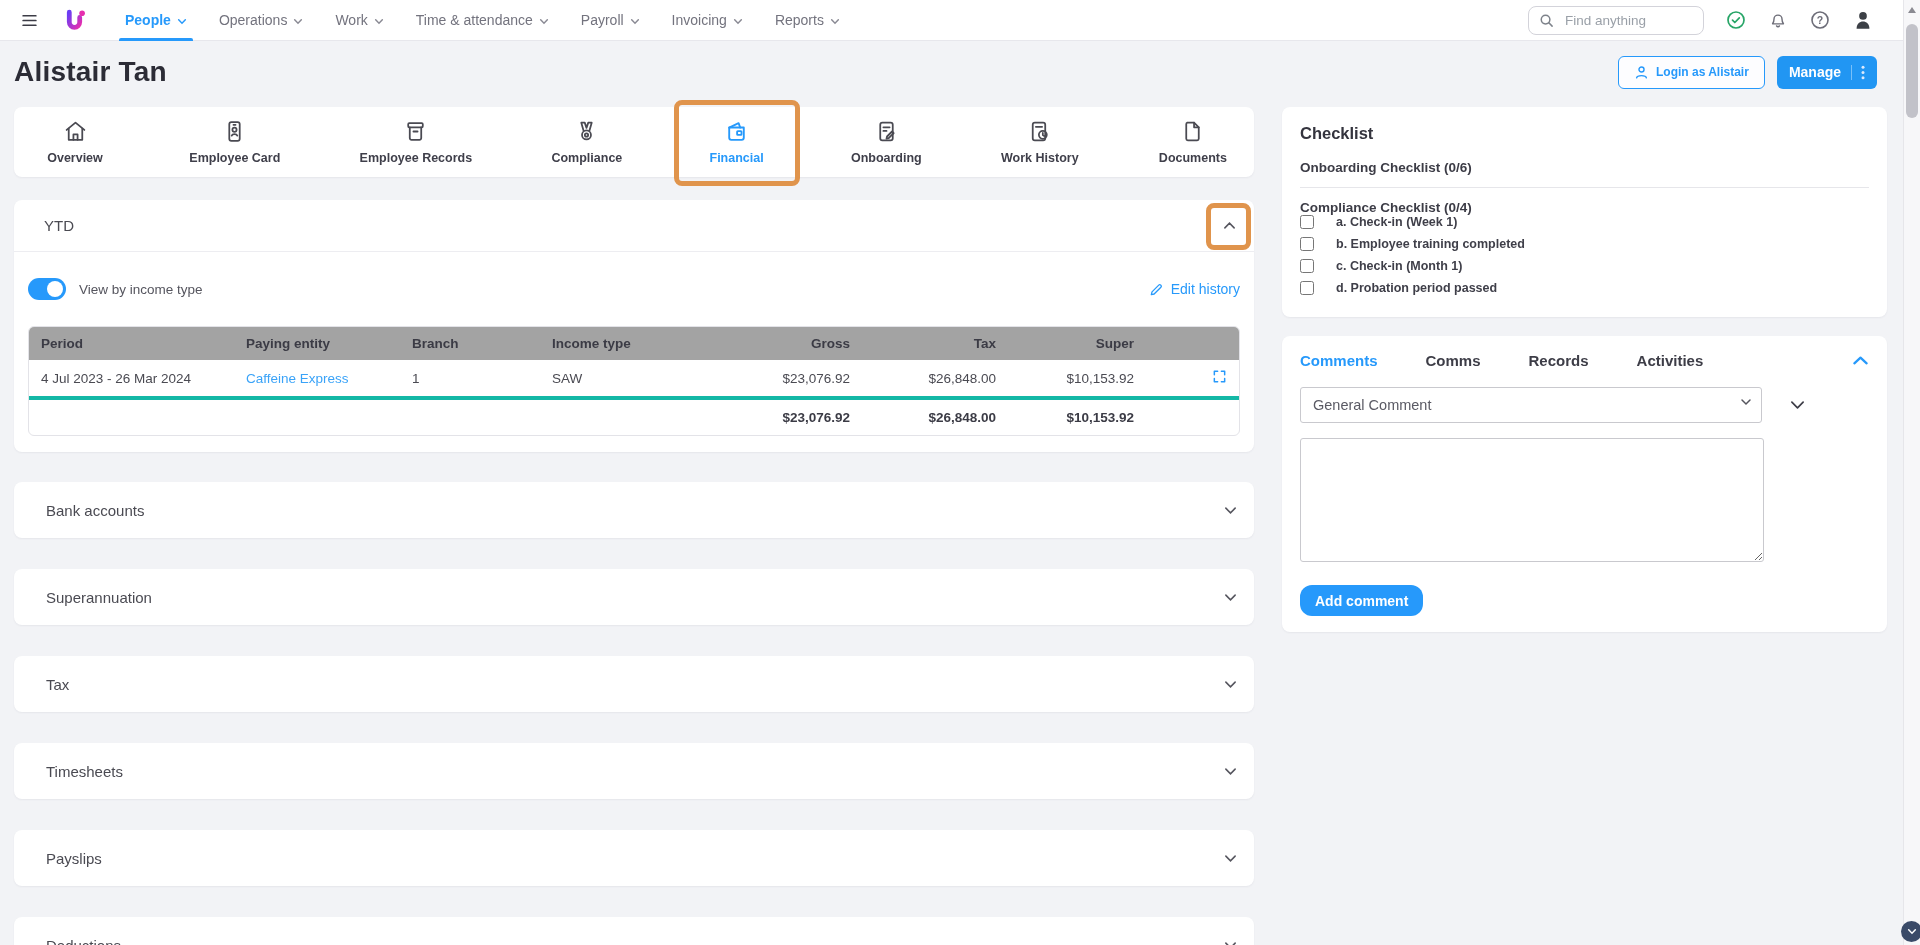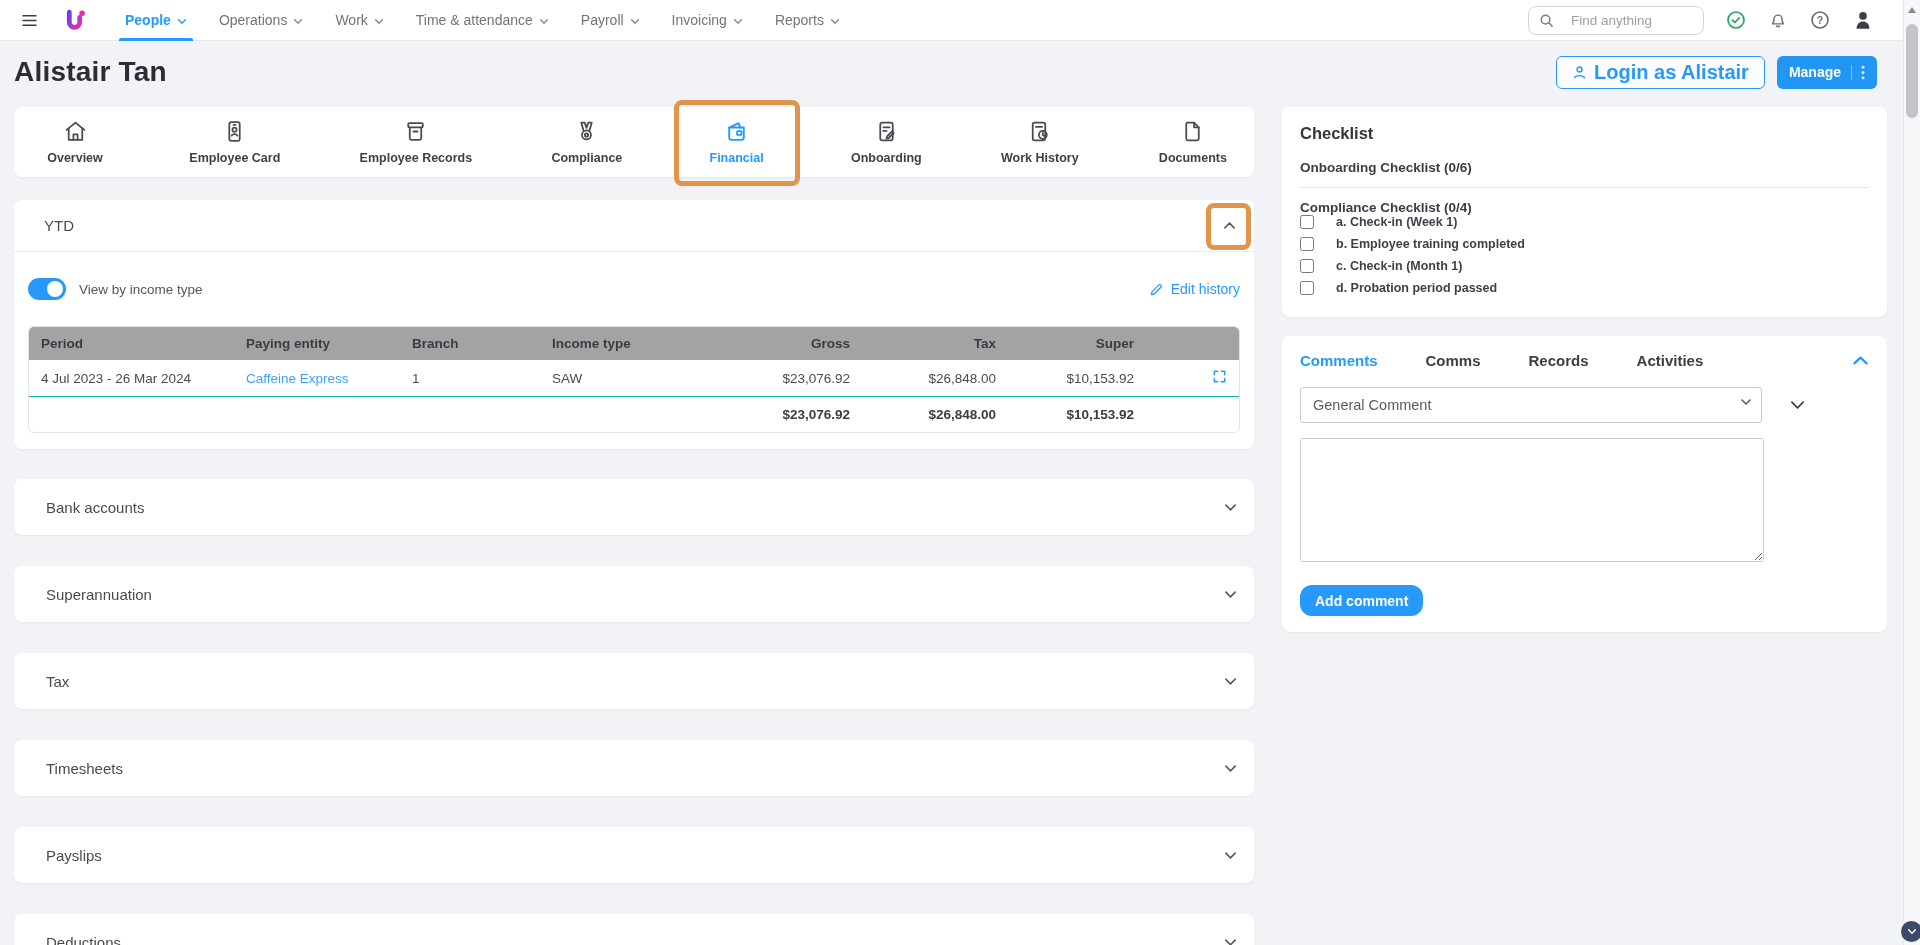--- a/index.html
+++ b/index.html
@@ -13,33 +13,33 @@
   .logo { margin:0 22px 0 20px; display:flex; align-items:center; }
   .nav-items { display:flex; align-items:stretch; height:41px; }
   .nav-item { display:flex; align-items:center; gap:6px; padding:0 16px; font-size:14px;
               color:#73737e; font-weight:500; cursor:pointer; position:relative; }
   .nav-item .chev { margin-top:2px; }
   .nav-item.active { color:#2699fb; font-weight:600; }
   .nav-item.active::after { content:""; position:absolute; left:10px; right:10px; bottom:0;
                             height:3px; background:#2699fb; border-radius:2px 2px 0 0; }
   .nav-right { margin-left:auto; display:flex; align-items:center; gap:22px; padding-right:30px; }
   .searchbox { width:176px; height:29px; border:1px solid #d3d3da; border-radius:8px;
-               display:flex; align-items:center; gap:17px; padding:0 10px; background:#fff; }
+               display:flex; align-items:center; gap:11px; padding:0 10px; background:#fff; }
   .searchbox input { border:none; outline:none; width:120px; font-size:13.5px; color:#55555e;
                      font-family:"Liberation Sans", sans-serif; background:transparent; }
   .searchbox input::placeholder { color:#9aa0a8; }
   .icon-btn { display:flex; align-items:center; justify-content:center; cursor:pointer; }
 
   
   .page-header { height:62px; display:flex; align-items:center; padding:0 43px 0 14px; }
   .page-title { font-size:28px; font-weight:700; color:#2c2c36; letter-spacing:.2px; }
   .header-actions { margin-left:auto; display:flex; gap:12px; }
   .btn-outline { height:33px; display:flex; align-items:center; gap:7px; padding:0 15px;
                  border:1px solid #2699fb; border-radius:6px; background:#fdfdff; color:#2699fb;
-                 font-size:20px; font-weight:600; cursor:pointer; font-family:"Liberation Sans",sans-serif; }
+                 font-size:12px; font-weight:600; cursor:pointer; font-family:"Liberation Sans",sans-serif; }
   .btn-primary { height:33px; display:flex; align-items:center; padding:0 12px;
                  border:none; border-radius:6px; background:#2196f3; color:#fff;
                  font-size:14px; font-weight:700; cursor:pointer; font-family:"Liberation Sans",sans-serif; }
   .btn-primary .kebab { margin-left:10px; padding-left:9px; border-left:1px solid rgba(255,255,255,.4);
                         display:flex; align-items:center; }
 
   
   .content { display:flex; align-items:flex-start; gap:28px; padding:4px 0 0 14px; }
   .left-col { width:1240px; flex:none; }
   .right-col { width:605px; flex:none; }
@@ -71,21 +71,21 @@
                   border-radius:50%; background:#fff; }
   .toggle-label { margin-left:13px; font-size:13.5px; color:#55555e; }
   .edit-history { margin-left:auto; display:flex; align-items:center; gap:7px; color:#2699fb;
                   font-size:14px; font-weight:500; cursor:pointer; }
 
   .tbl-wrap { border:1px solid #e3e3e8; border-radius:6px; overflow:hidden; }
   table { width:100%; border-collapse:separate; border-spacing:0; table-layout:fixed; }
   th { background:#a3a3a3; font-size:13.5px; font-weight:600; color:#3b3b45; text-align:left;
        padding:9px 12px; }
   td { font-size:13.5px; color:#4a4a52; padding:9px 12px; }
-  tr.data-row td { border-bottom:1px solid #14b8a6; }
+  tr.data-row td { border-bottom:4px solid #14b8a6; }
   .num { text-align:right; }
   .link { color:#3aa3f8; cursor:pointer; }
   tr.total-row td { font-weight:700; color:#3b3b45; padding:10px 12px; }
   .expand-cell { text-align:right; padding-right:14px; }
 
   
   .acc-card { height:56px; display:flex; align-items:center; justify-content:space-between;
               padding:0 17px; margin-bottom:31px; cursor:pointer; }
 
   

